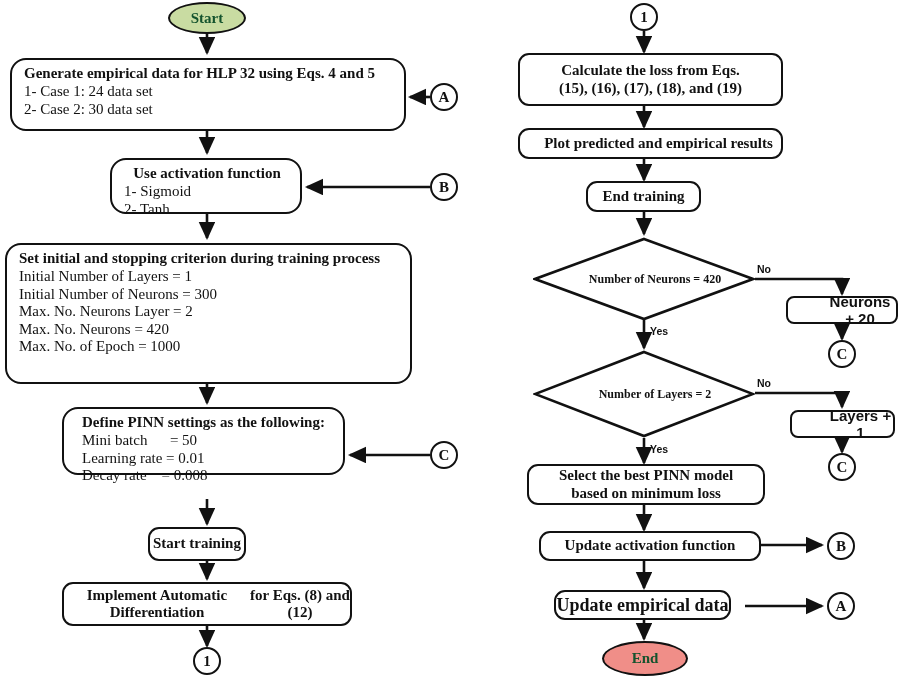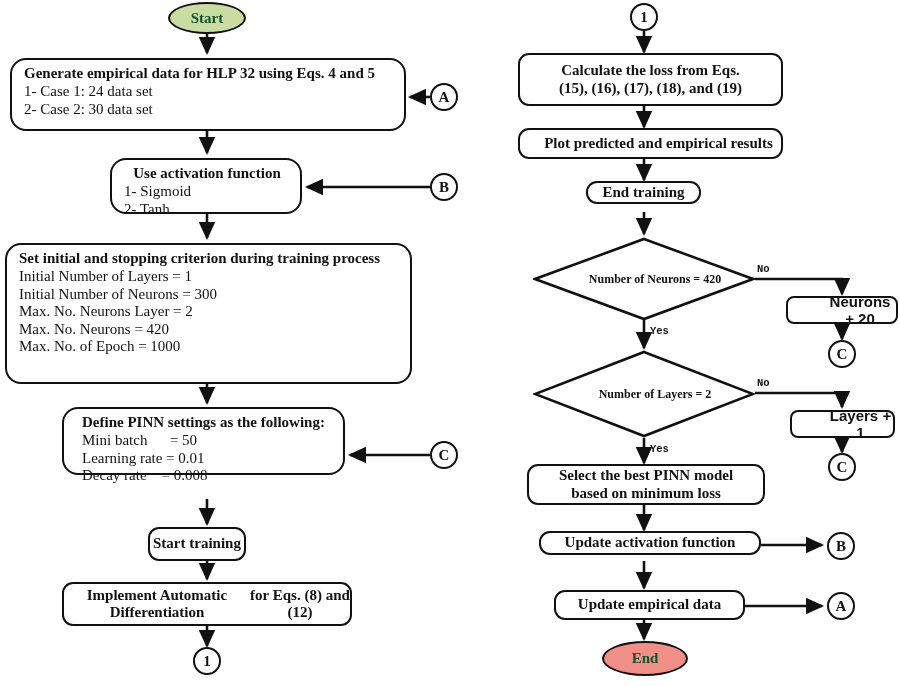--- a/index.html
+++ b/index.html
@@ -52,21 +52,21 @@
   .diamond-wrap{position:absolute;}
   .diamond-wrap .dlabel{
     position:absolute;left:11px;top:0;width:100%;height:100%;
     display:flex;align-items:center;justify-content:center;
     font-weight:bold;color:#111;text-align:center;
     font-size:12px;
   }
 
   .edgelabel{
     position:absolute;
-    font-family:Liberation Mono, monospace;
+    font-family:Liberation Sans, sans-serif;
     font-weight:bold;
     font-size:10.5px;
     color:#111;
   }
 
   .sansbox{font-family:"Liberation Sans", sans-serif;font-weight:bold;font-size:15px;border-radius:8px;padding-left:36px;}
 </style>
 </head>
 <body>
 
@@ -181,21 +181,21 @@
 
   <div class="node rbox" style="left:518px;top:53px;width:265px;height:53px;font-size:15px;flex-direction:column;">
     <span>Calculate the loss from Eqs.</span>
     <span>(15), (16), (17), (18), and (19)</span>
   </div>
 
   <div class="node rbox" style="left:518px;top:128px;width:265px;height:31px;font-size:15px;padding-left:16px;">
     <span>Plot predicted and empirical results</span>
   </div>
 
-  <div class="node rbox" style="left:586px;top:181px;width:115px;height:23px;font-size:15px;">
+  <div class="node rbox" style="left:586px;top:181px;width:115px;height:31px;font-size:15px;">
     <span>End training</span>
   </div>
 
   <div class="diamond-wrap" style="left:533px;top:237px;width:222px;height:84px;">
     <svg width="222" height="84" viewBox="0 0 222 84">
       <polygon points="111,2 220,42 111,82 2,42" fill="#fff" stroke="#111" stroke-width="2.6"></polygon>
     </svg>
     <span class="dlabel">Number of Neurons = 420</span>
   </div>
   <div class="edgelabel" style="left:757px;top:263px;">No</div>
@@ -224,29 +224,29 @@
 
   <div class="node conn" style="left:828px;top:453px;width:28px;height:28px;">
     <span>C</span>
   </div>
 
   <div class="node rbox" style="left:527px;top:464px;width:238px;height:41px;font-size:15px;flex-direction:column;">
     <span>Select the best PINN model</span>
     <span>based on minimum loss</span>
   </div>
 
-  <div class="node rbox" style="left:539px;top:531px;width:222px;height:24px;font-size:15px;">
+  <div class="node rbox" style="left:539px;top:531px;width:222px;height:30px;font-size:15px;">
     <span>Update activation function</span>
   </div>
 
   <div class="node conn" style="left:827px;top:532px;width:28px;height:28px;">
     <span>B</span>
   </div>
 
-  <div class="node rbox" style="left:554px;top:590px;width:191px;height:30px;font-size:15px;">
+  <div class="node rbox" style="left:554px;top:590px;width:177px;height:30px;font-size:18px;">
     <span>Update empirical data</span>
   </div>
 
   <div class="node conn" style="left:827px;top:592px;width:28px;height:28px;">
     <span>A</span>
   </div>
 
   <div class="node term" style="left:602px;top:641px;width:86px;height:35px;border-radius:50%;background:#f08e88;font-size:15px;">
     <span>End</span>
   </div>

